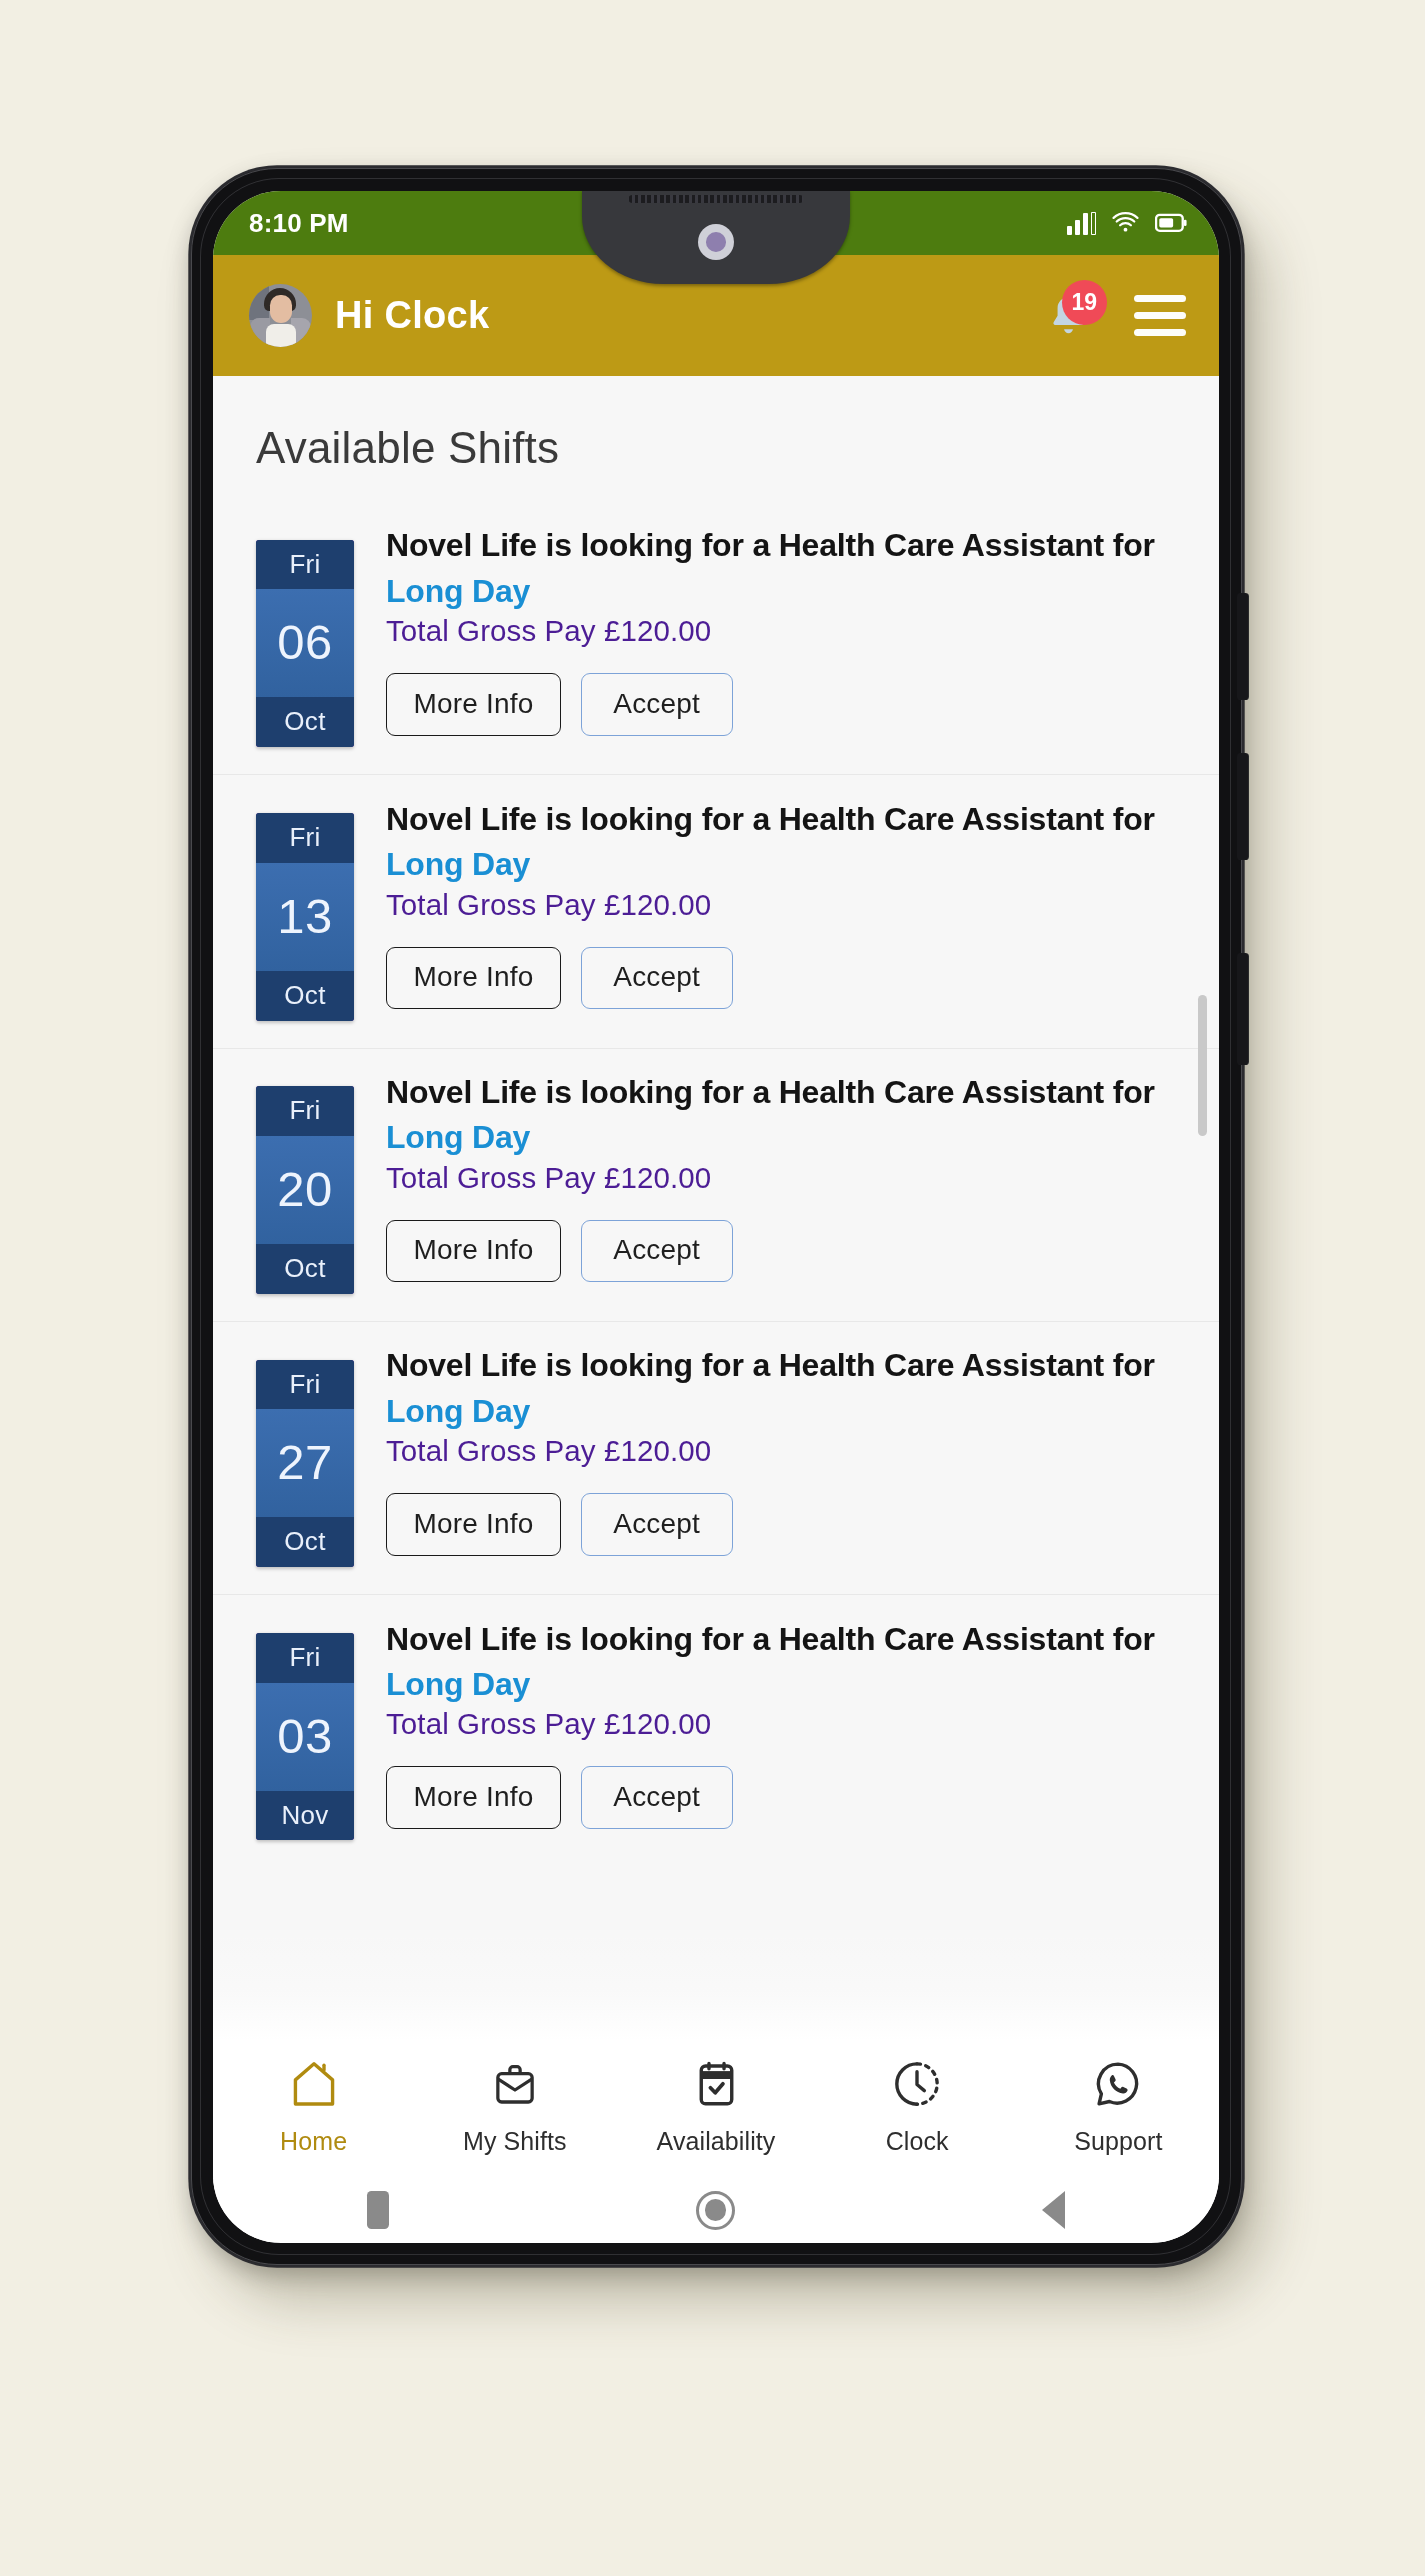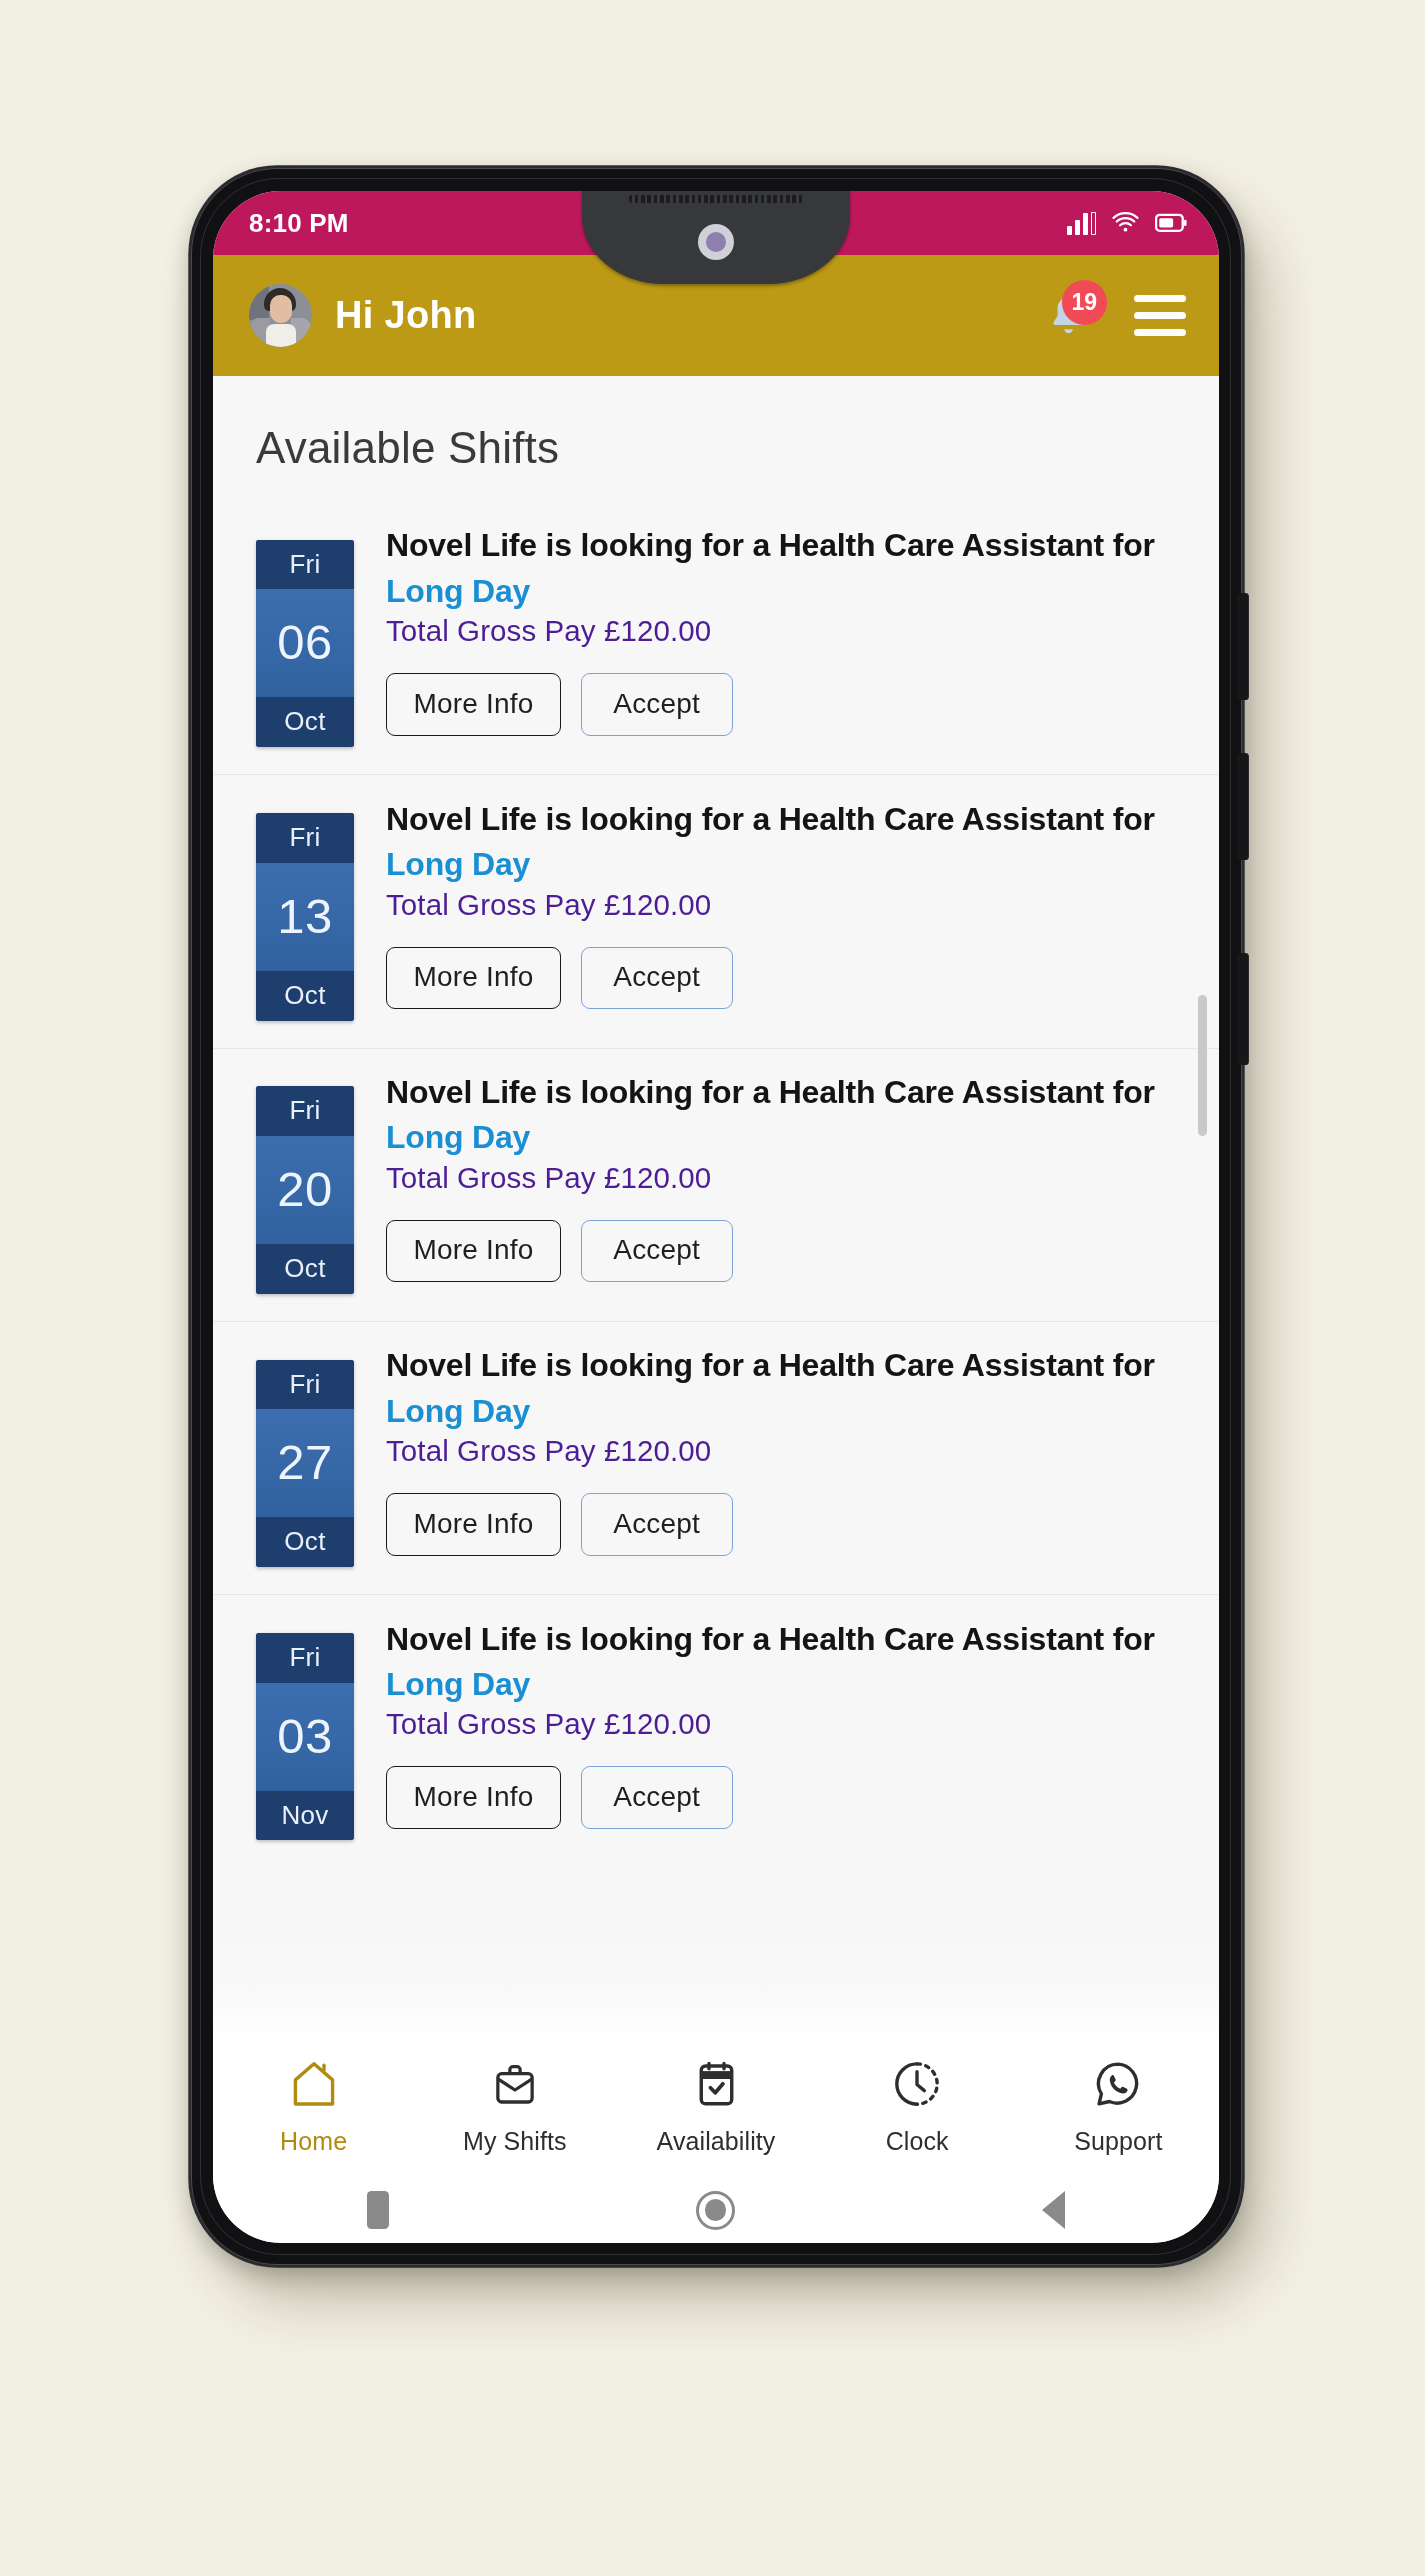--- a/index.html
+++ b/index.html
@@ -120,21 +120,21 @@
     border-radius: 50%;
     background: #8e7fae;
   }
 
   
   #status-bar {
     position: absolute;
     left: 0; top: 0;
     width: 100%;
     height: 64px;
-    background: #be185d;
+    background: #4d7c0f;
     display: flex;
     align-items: center;
     justify-content: space-between;
     padding: 0 30px 0 36px;
     z-index: 20;
   }
   #status-time {
     color: #ffffff;
     font-size: 26px;
     font-weight: bold;
@@ -467,21 +467,21 @@
 
     <div id="app-header">
       <div id="avatar">
         <span class="bg-left"></span>
         <span class="jacket-l"></span>
         <span class="jacket-r"></span>
         <span class="shirt"></span>
         <span class="hair"></span>
         <span class="face"></span>
       </div>
-      <div id="greeting-text">Hi John</div>
+      <div id="greeting-text">Hi Clock</div>
 
       <div id="notification-button">
         <svg id="bell-icon" viewBox="0 0 24 26">
           <path d="M12 2.2c-3.6 0-6.4 2.9-6.4 6.5v4.4L3.3 16.9c-.4.7.1 1.6.9 1.6h15.6c.8 0 1.3-.9.9-1.6l-2.3-3.8V8.7c0-3.6-2.8-6.5-6.4-6.5z" fill="#c3d5e2"></path>
           <ellipse cx="12" cy="2.2" rx="1.5" ry="1.6" fill="#c3d5e2"></ellipse>
           <path d="M12 23.4c1.3 0 2.4-1 2.6-2.3H9.4c.2 1.3 1.3 2.3 2.6 2.3z" fill="#c3d5e2"></path>
         </svg>
         <div id="notification-badge">19</div>
       </div>
 

